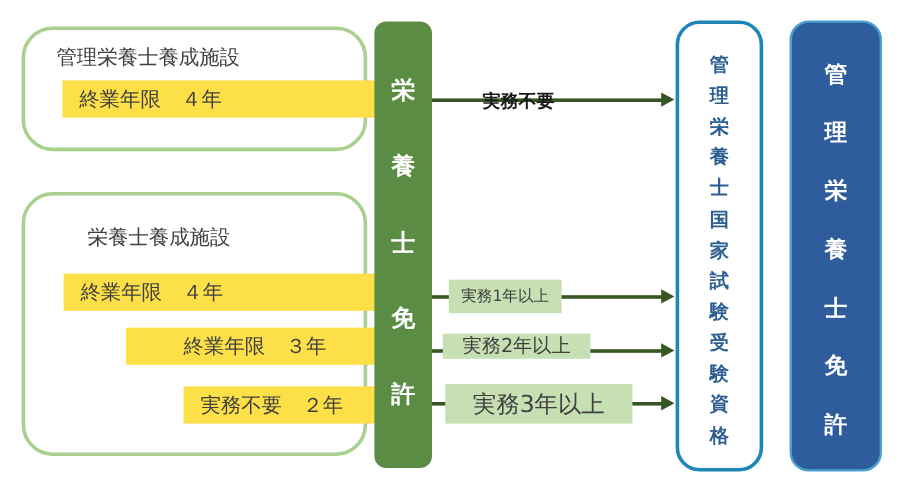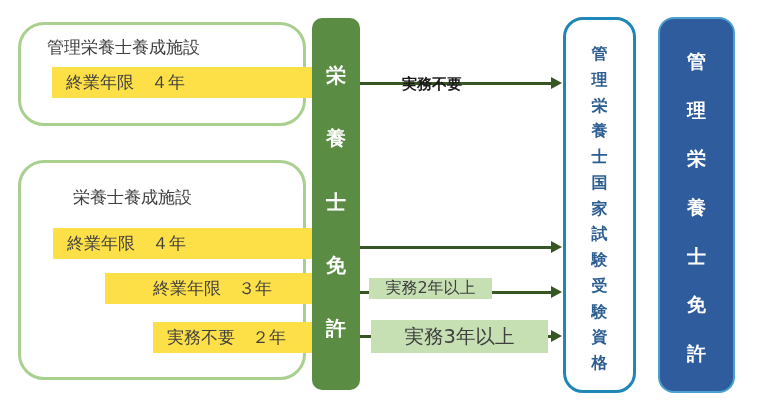--- a/index.html
+++ b/index.html
@@ -50,21 +50,21 @@
   .no-practice-label {
     position:absolute; left:402px; top:59px; font-size:15px; font-weight:bold;
     color:#1a1a1a; white-space:nowrap; z-index:2;margin-top:16px;
   }
   .practice-box {
     position:absolute; background:#c6e0b4; color:#3f3f3f; z-index:2;
     display:flex; align-items:center; justify-content:center; white-space:nowrap;
   }
   .pb-1 { left:374px; top:233px; width:94px;  height:28px; font-size:13px; }
   .pb-2 { left:369px; top:278px; width:123px; height:21px; font-size:16px; }
-  .pb-3 { left:371px; top:320px; width:177px; height:33px; font-size:19.5px; }
+  .pb-3 { left:371px; top:320px; width:156px; height:33px; font-size:19.5px; }
   
   .exam-box {
     position:absolute; left:563px; top:17px; width:73px; height:376px;
     background:#ffffff; border:3px solid #1f86b8; border-radius:20px; box-sizing:border-box;
     display:flex; flex-direction:column; justify-content:space-between; align-items:center;
     padding:24px 0 16px; color:#2d5e92; font-size:16px; font-weight:bold; z-index:2;
   }
   
   .final-license-box {
     position:absolute; left:658px; top:17px; width:77px; height:376px;
@@ -101,20 +101,21 @@
   <div class="arrow-line al-1"></div>
   <div class="arrow-line al-2"></div>
   <div class="arrow-line al-3"></div>
 
   <div class="arrow-head ah-0"></div>
   <div class="arrow-head ah-1"></div>
   <div class="arrow-head ah-2"></div>
   <div class="arrow-head ah-3"></div>
 
   <div class="no-practice-label">実務不要</div>
+  <div class="practice-box pb-1">実務1年以上</div>
   <div class="practice-box pb-2">実務2年以上</div>
   <div class="practice-box pb-3">実務3年以上</div>
 
   <div class="exam-box">
       <span>管</span>
       <span>理</span>
       <span>栄</span>
       <span>養</span>
       <span>士</span>
       <span>国</span>

